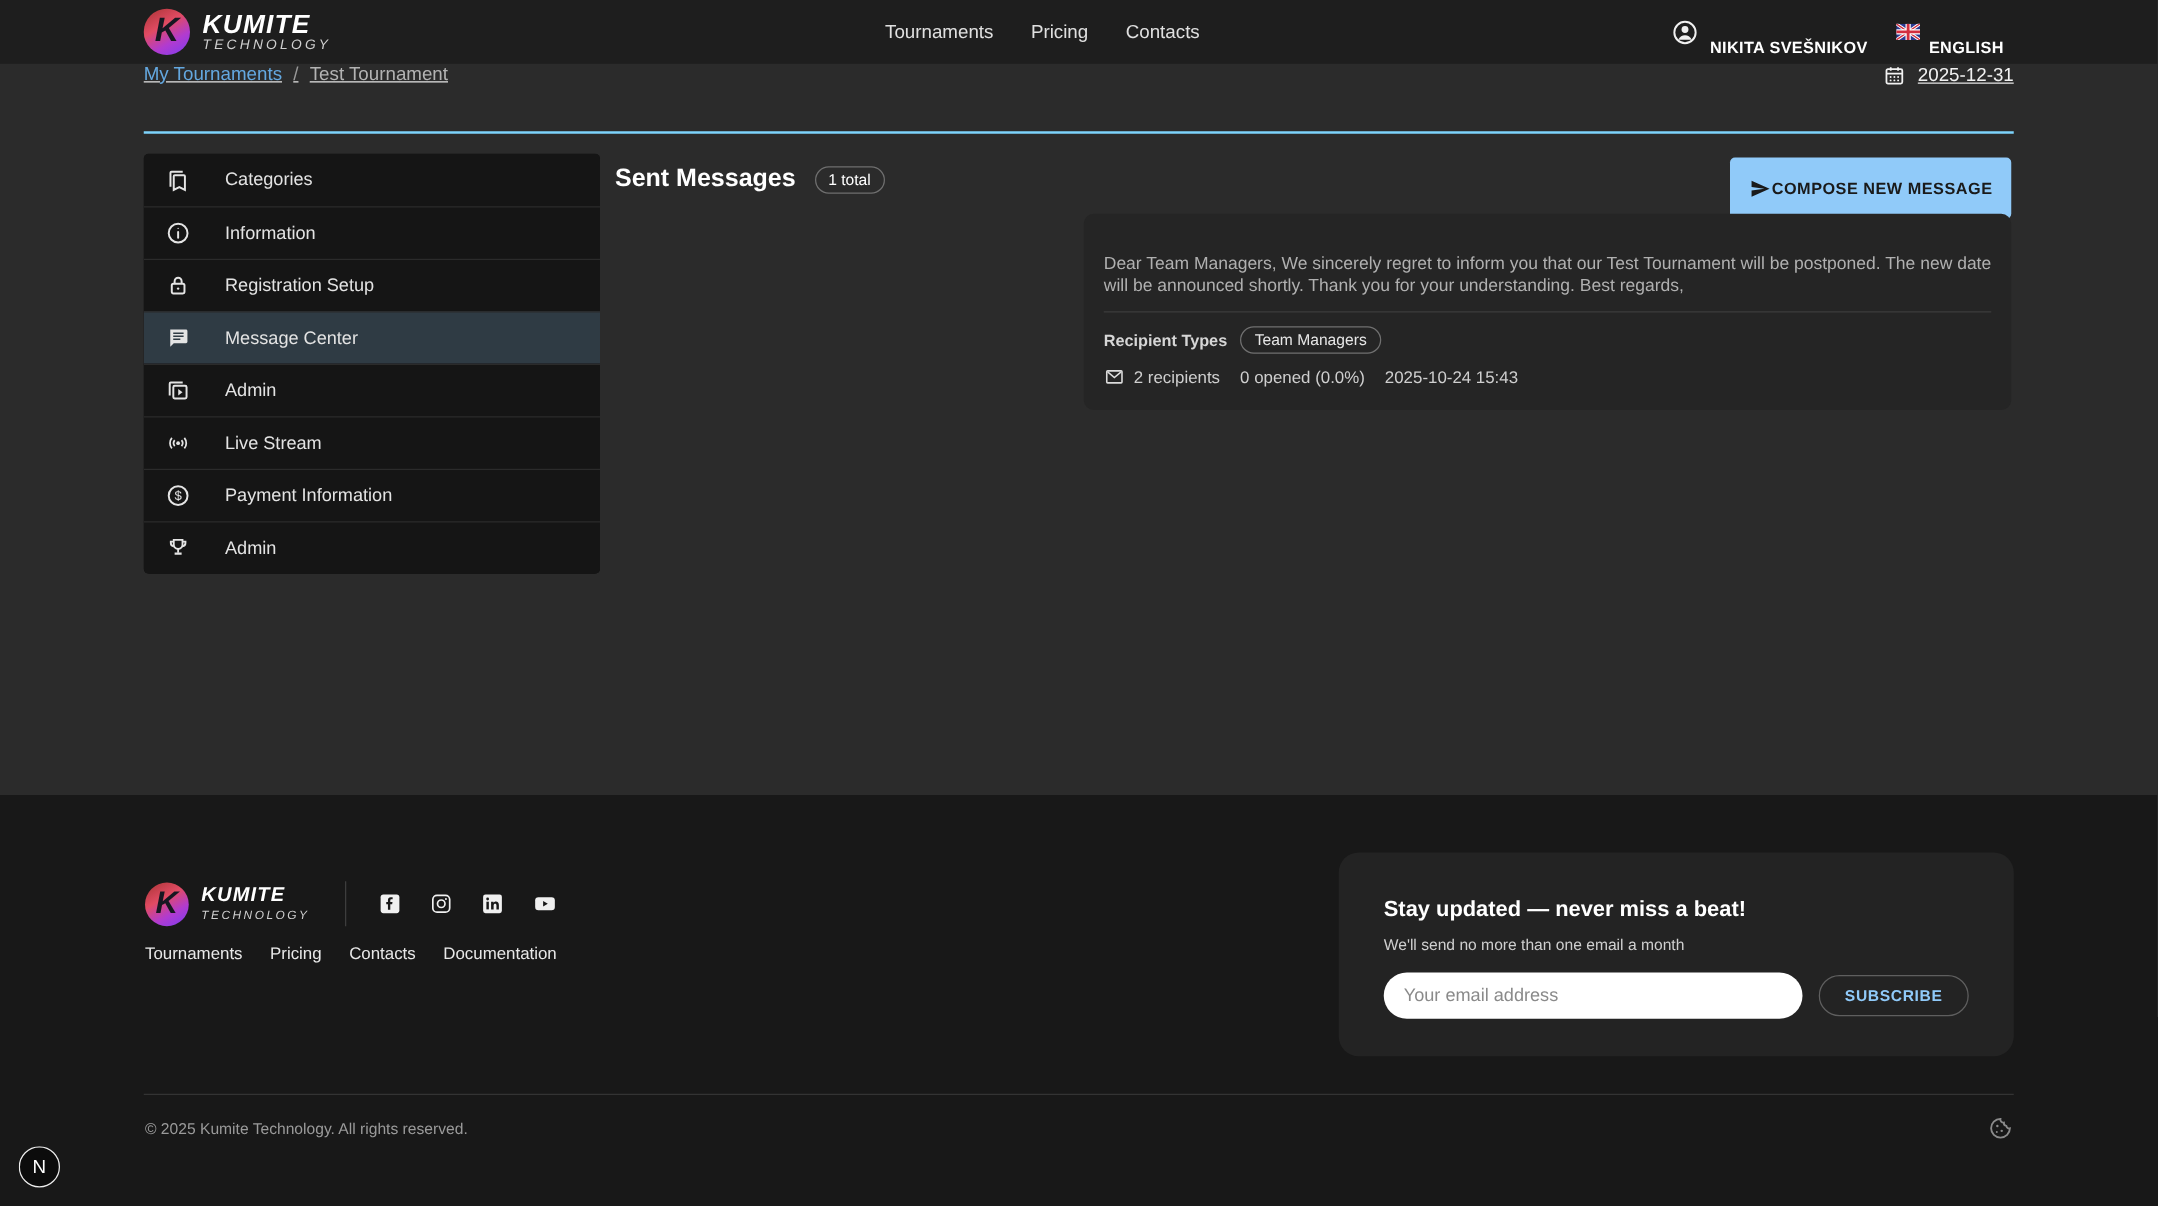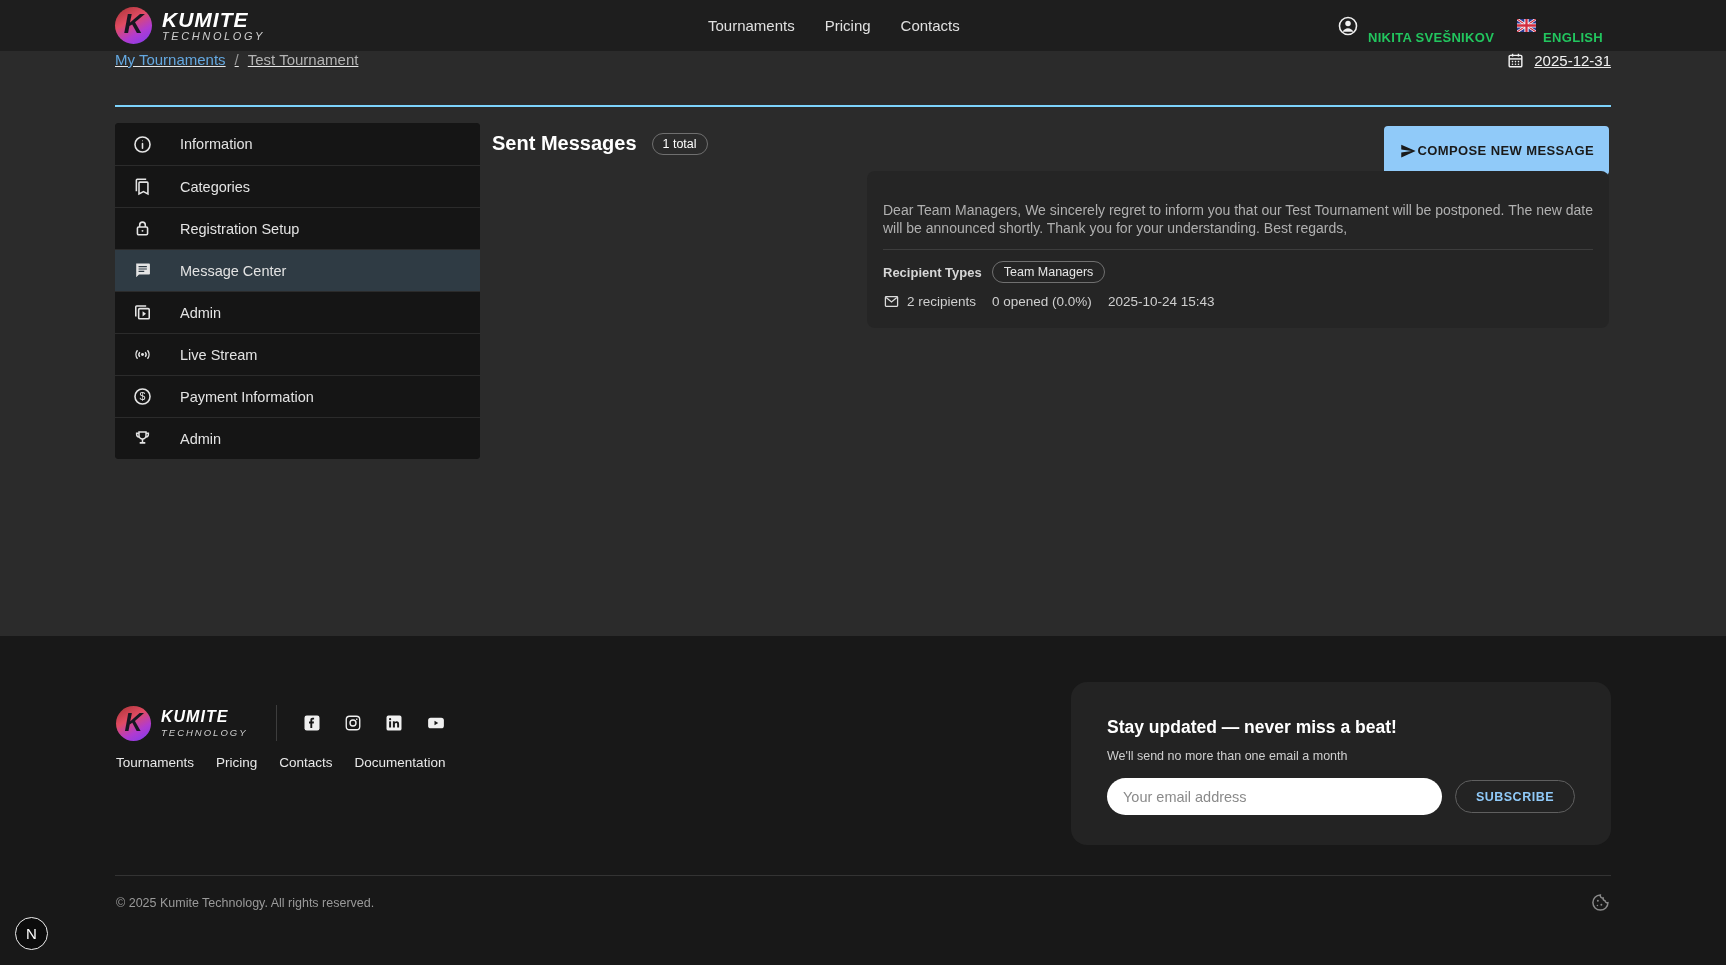--- a/index.html
+++ b/index.html
@@ -17,21 +17,21 @@
     width:37px; height:37px; border-radius:50%;
     background:linear-gradient(150deg,#a83333 0%,#e14b63 38%,#b13bd0 68%,#7b3df0 100%);
     display:flex; align-items:center; justify-content:center;
   }
   .logo-circle span { font-size:27px; font-weight:bold; font-style:italic; color:#171721; transform:translateY(-1px); }
   .brand-name { font-size:21px; font-weight:bold; font-style:italic; color:#fff; letter-spacing:1px; line-height:20px; }
   .brand-sub  { font-size:11px; font-style:italic; color:#cfcfcf; letter-spacing:2.6px; line-height:12px; }
   .topnav { position:absolute; left:593px; top:0; height:51px; display:flex; align-items:center; gap:30px; }
   .topnav a { color:#e0e0e0; font-size:15px; text-decoration:none; cursor:pointer; }
   .user-area { position:absolute; right:8px; top:0; height:51px; display:flex; align-items:center; gap:9px; }
-  .user-name, .lang-label { font-size:13px; font-weight:bold; color:#22c55e; letter-spacing:.3px;margin-top:24px; }
+  .user-name, .lang-label { font-size:13px; font-weight:bold; color:#ffffff; letter-spacing:.3px;margin-top:24px; }
   .lang { display:flex; align-items:center; gap:7px; margin-left:14px; cursor:pointer; }
   .icon { display:inline-block; vertical-align:middle; }
 
   
   .crumb-row { position:absolute; top:51px; left:0; right:0; height:56px; }
   .crumb-row .inner { border-bottom:2px solid #7dd3fc; display:flex; align-items:flex-start; justify-content:space-between;text-decoration:underline; }
   .crumbs { display:flex; align-items:center; gap:9px; font-size:15px; }
   .crumb-link { color:#64a8e0; text-decoration:none; cursor:pointer; }
   .crumb-sep { color:#9a9a9a; }
   .crumb-current { color:#b3b3b3; }
@@ -184,35 +184,35 @@
     </div>
   </div>
 </div>
 
 <div class="main-section">
 
   <aside class="sidebar">
     <div class="side-item">
       <span class="icon">
         <svg viewBox="0 0 24 24" fill="none" stroke="currentColor" stroke-width="1.8" width="21" height="21">
+          <path d="M5 17.5V4.8a1 1 0 0 1 1-1h10.2"></path>
+          <path d="M9 7h8.2a1 1 0 0 1 1 1v12.5l-5.1-2.6L8 20.5V8a1 1 0 0 1 1-1z"></path>
+        </svg>
+      </span>
+      <span class="lbl">Categories</span>
+    </div>
+    <div class="side-item">
+      <span class="icon">
+        <svg viewBox="0 0 24 24" fill="none" stroke="currentColor" stroke-width="1.8" width="21" height="21">
           <circle cx="12" cy="12" r="8.6"></circle>
           <line x1="12" y1="11" x2="12" y2="16.2" stroke-linecap="round"></line>
           <circle cx="12" cy="7.7" r="0.6" fill="currentColor" stroke="none"></circle>
         </svg>
       </span>
       <span class="lbl">Information</span>
-    </div>
-    <div class="side-item">
-      <span class="icon">
-        <svg viewBox="0 0 24 24" fill="none" stroke="currentColor" stroke-width="1.8" width="21" height="21">
-          <path d="M5 17.5V4.8a1 1 0 0 1 1-1h10.2"></path>
-          <path d="M9 7h8.2a1 1 0 0 1 1 1v12.5l-5.1-2.6L8 20.5V8a1 1 0 0 1 1-1z"></path>
-        </svg>
-      </span>
-      <span class="lbl">Categories</span>
     </div>
     <div class="side-item">
       <span class="icon">
         <svg viewBox="0 0 24 24" fill="none" stroke="currentColor" stroke-width="1.8" width="21" height="21">
           <rect x="6.2" y="10.3" width="11.6" height="8.8" rx="1.4"></rect>
           <path d="M8.8 10.3V7.9a3.2 3.2 0 0 1 6.4 0v2.4"></path>
           <circle cx="12" cy="14.7" r="1.1" fill="currentColor" stroke="none"></circle>
         </svg>
       </span>
       <span class="lbl">Registration Setup</span>

